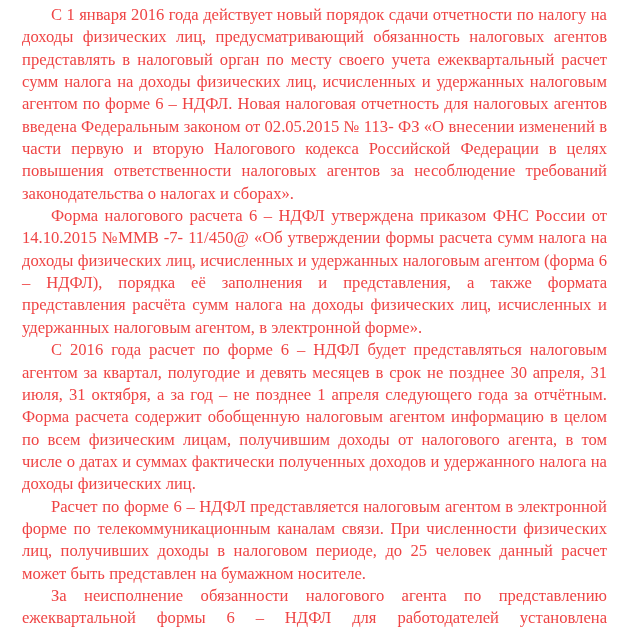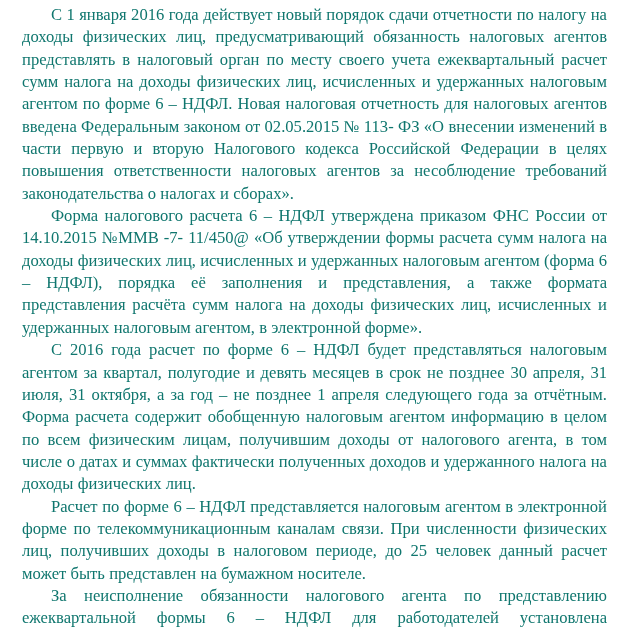--- a/index.html
+++ b/index.html
@@ -29,21 +29,21 @@
   }
 
   .para {
     margin: 0;
     padding: 0;
     text-align: justify;
     text-justify: inter-word;
     text-indent: 29px;
     font-size: 16.6px;
     line-height: 22.35px;
-    color: #0f766e;
+    color: #ef4444;
     font-family: "Liberation Serif", "DejaVu Serif", serif;
     word-spacing: 0.1px;
     hyphens: none;
     -webkit-hyphens: none;
   }
 
   
   .para:last-child {
     margin-bottom: 0;
   }

